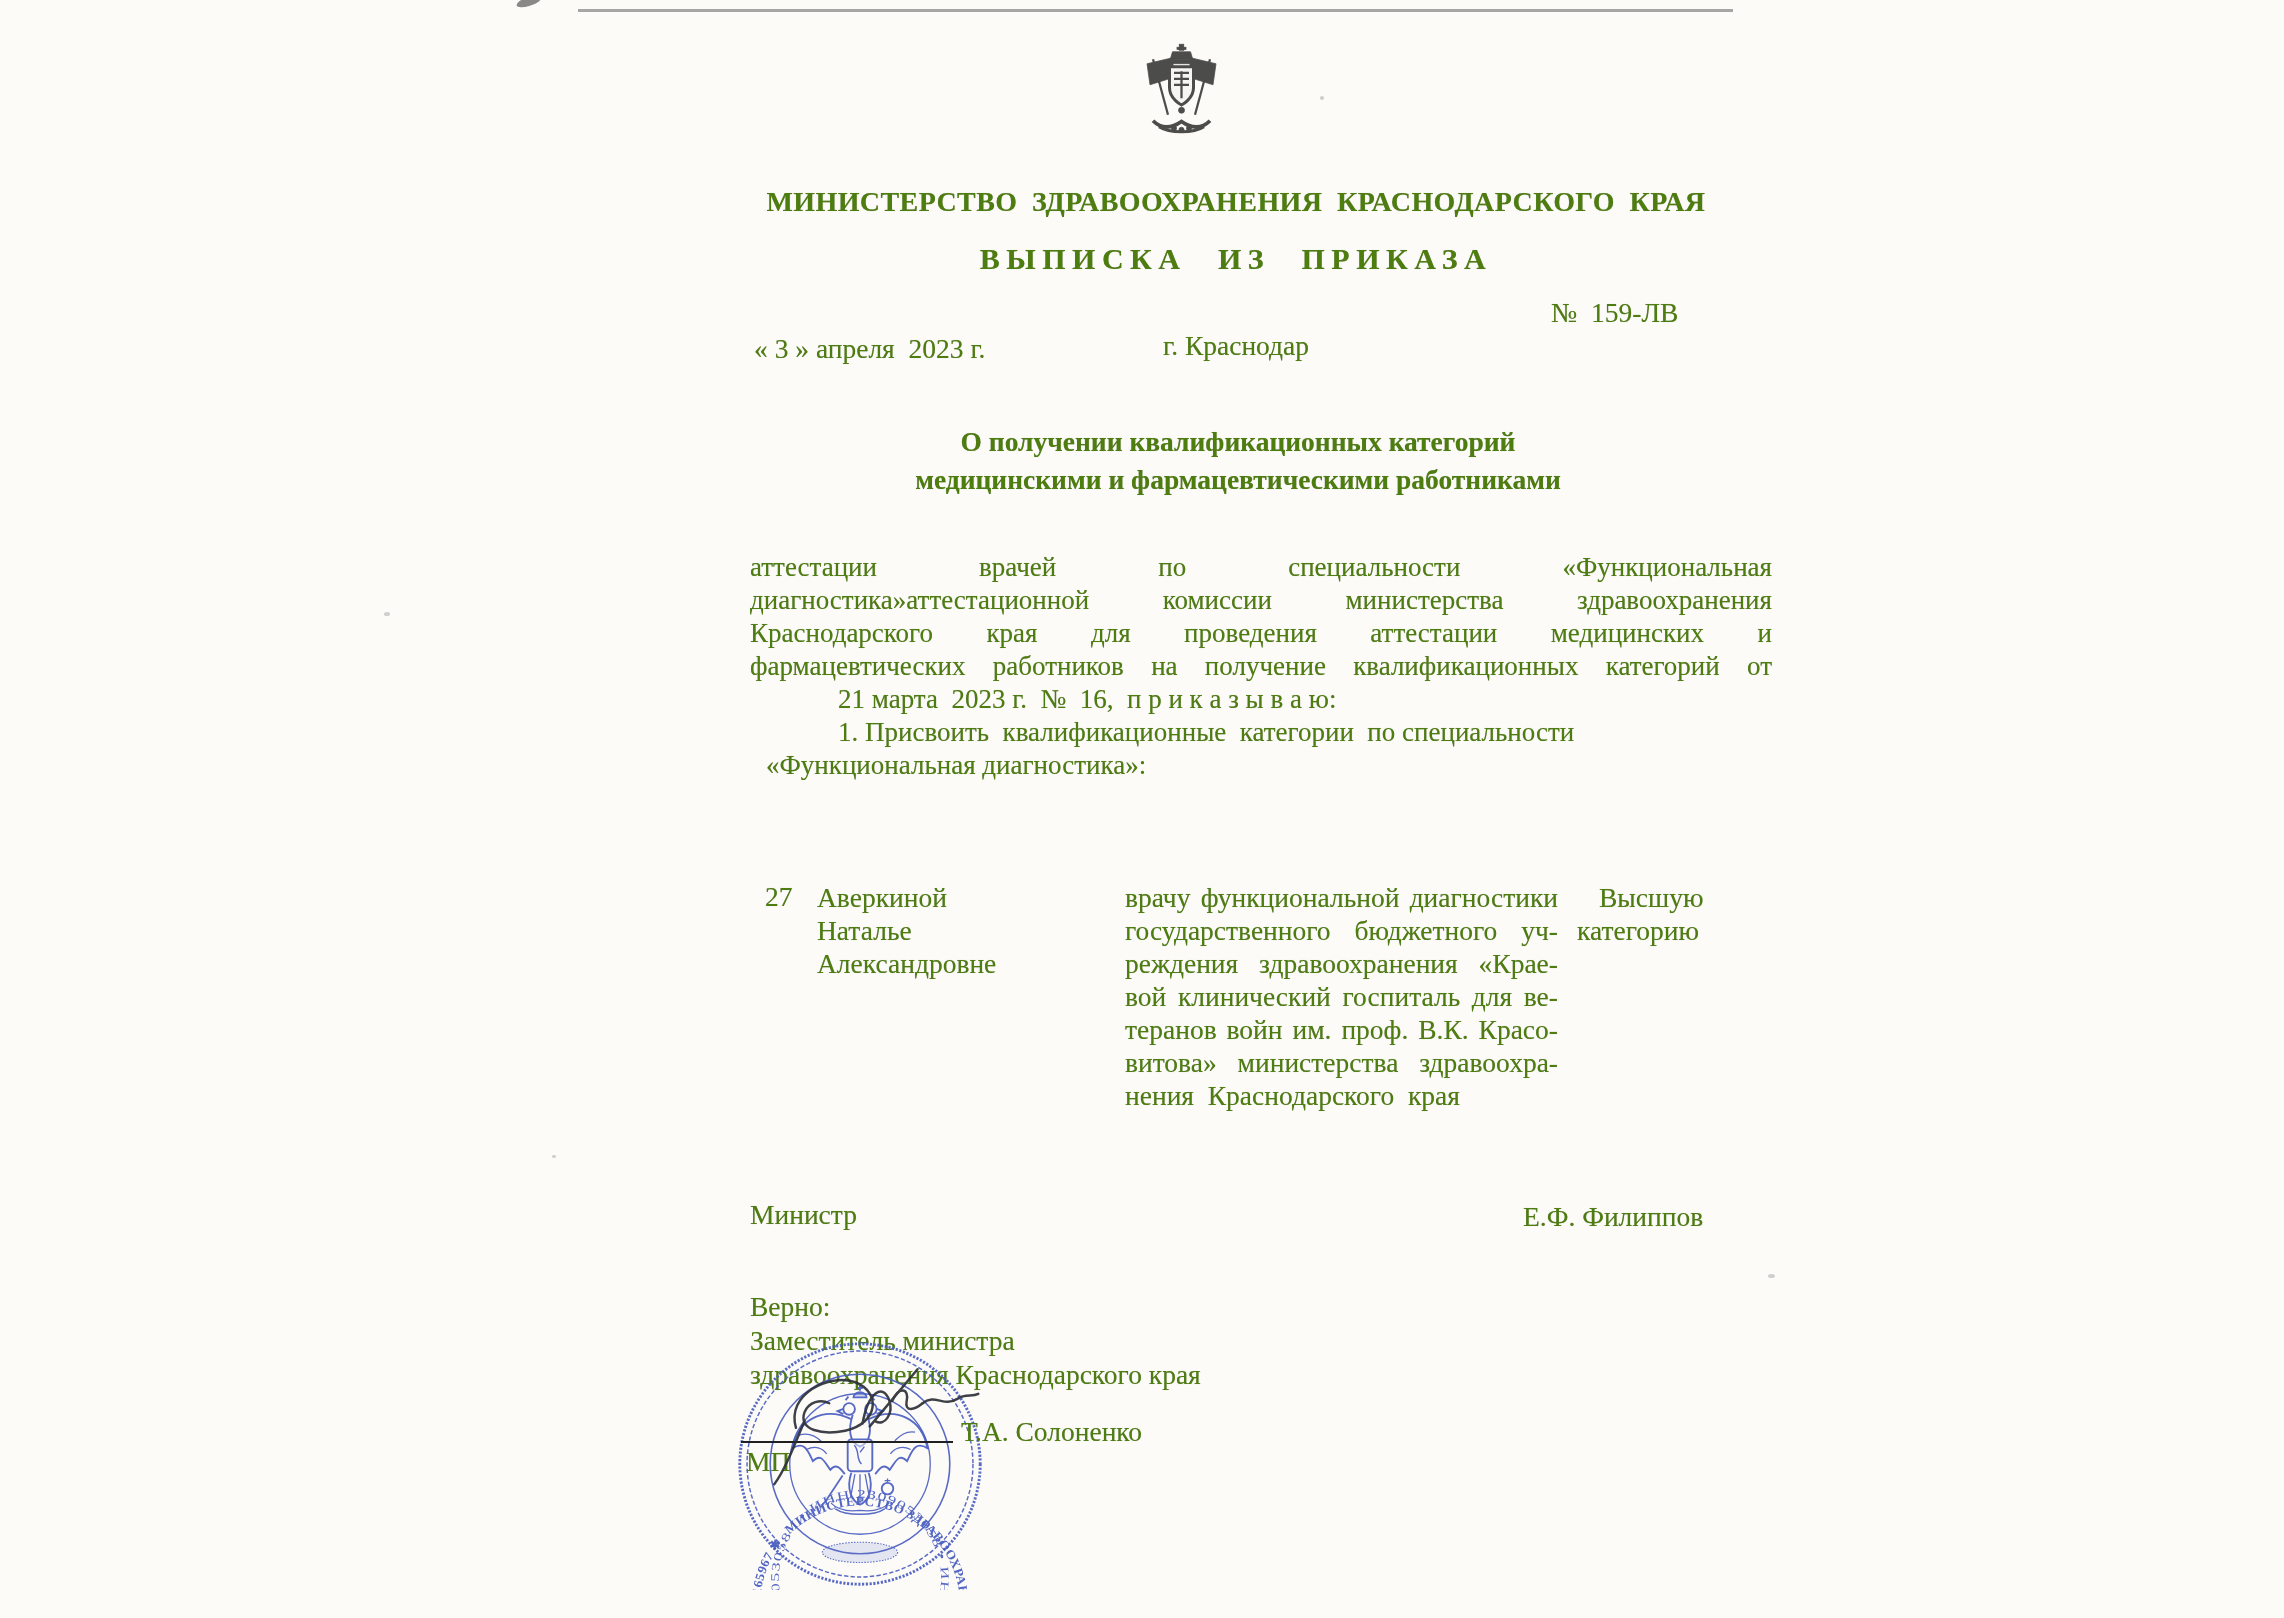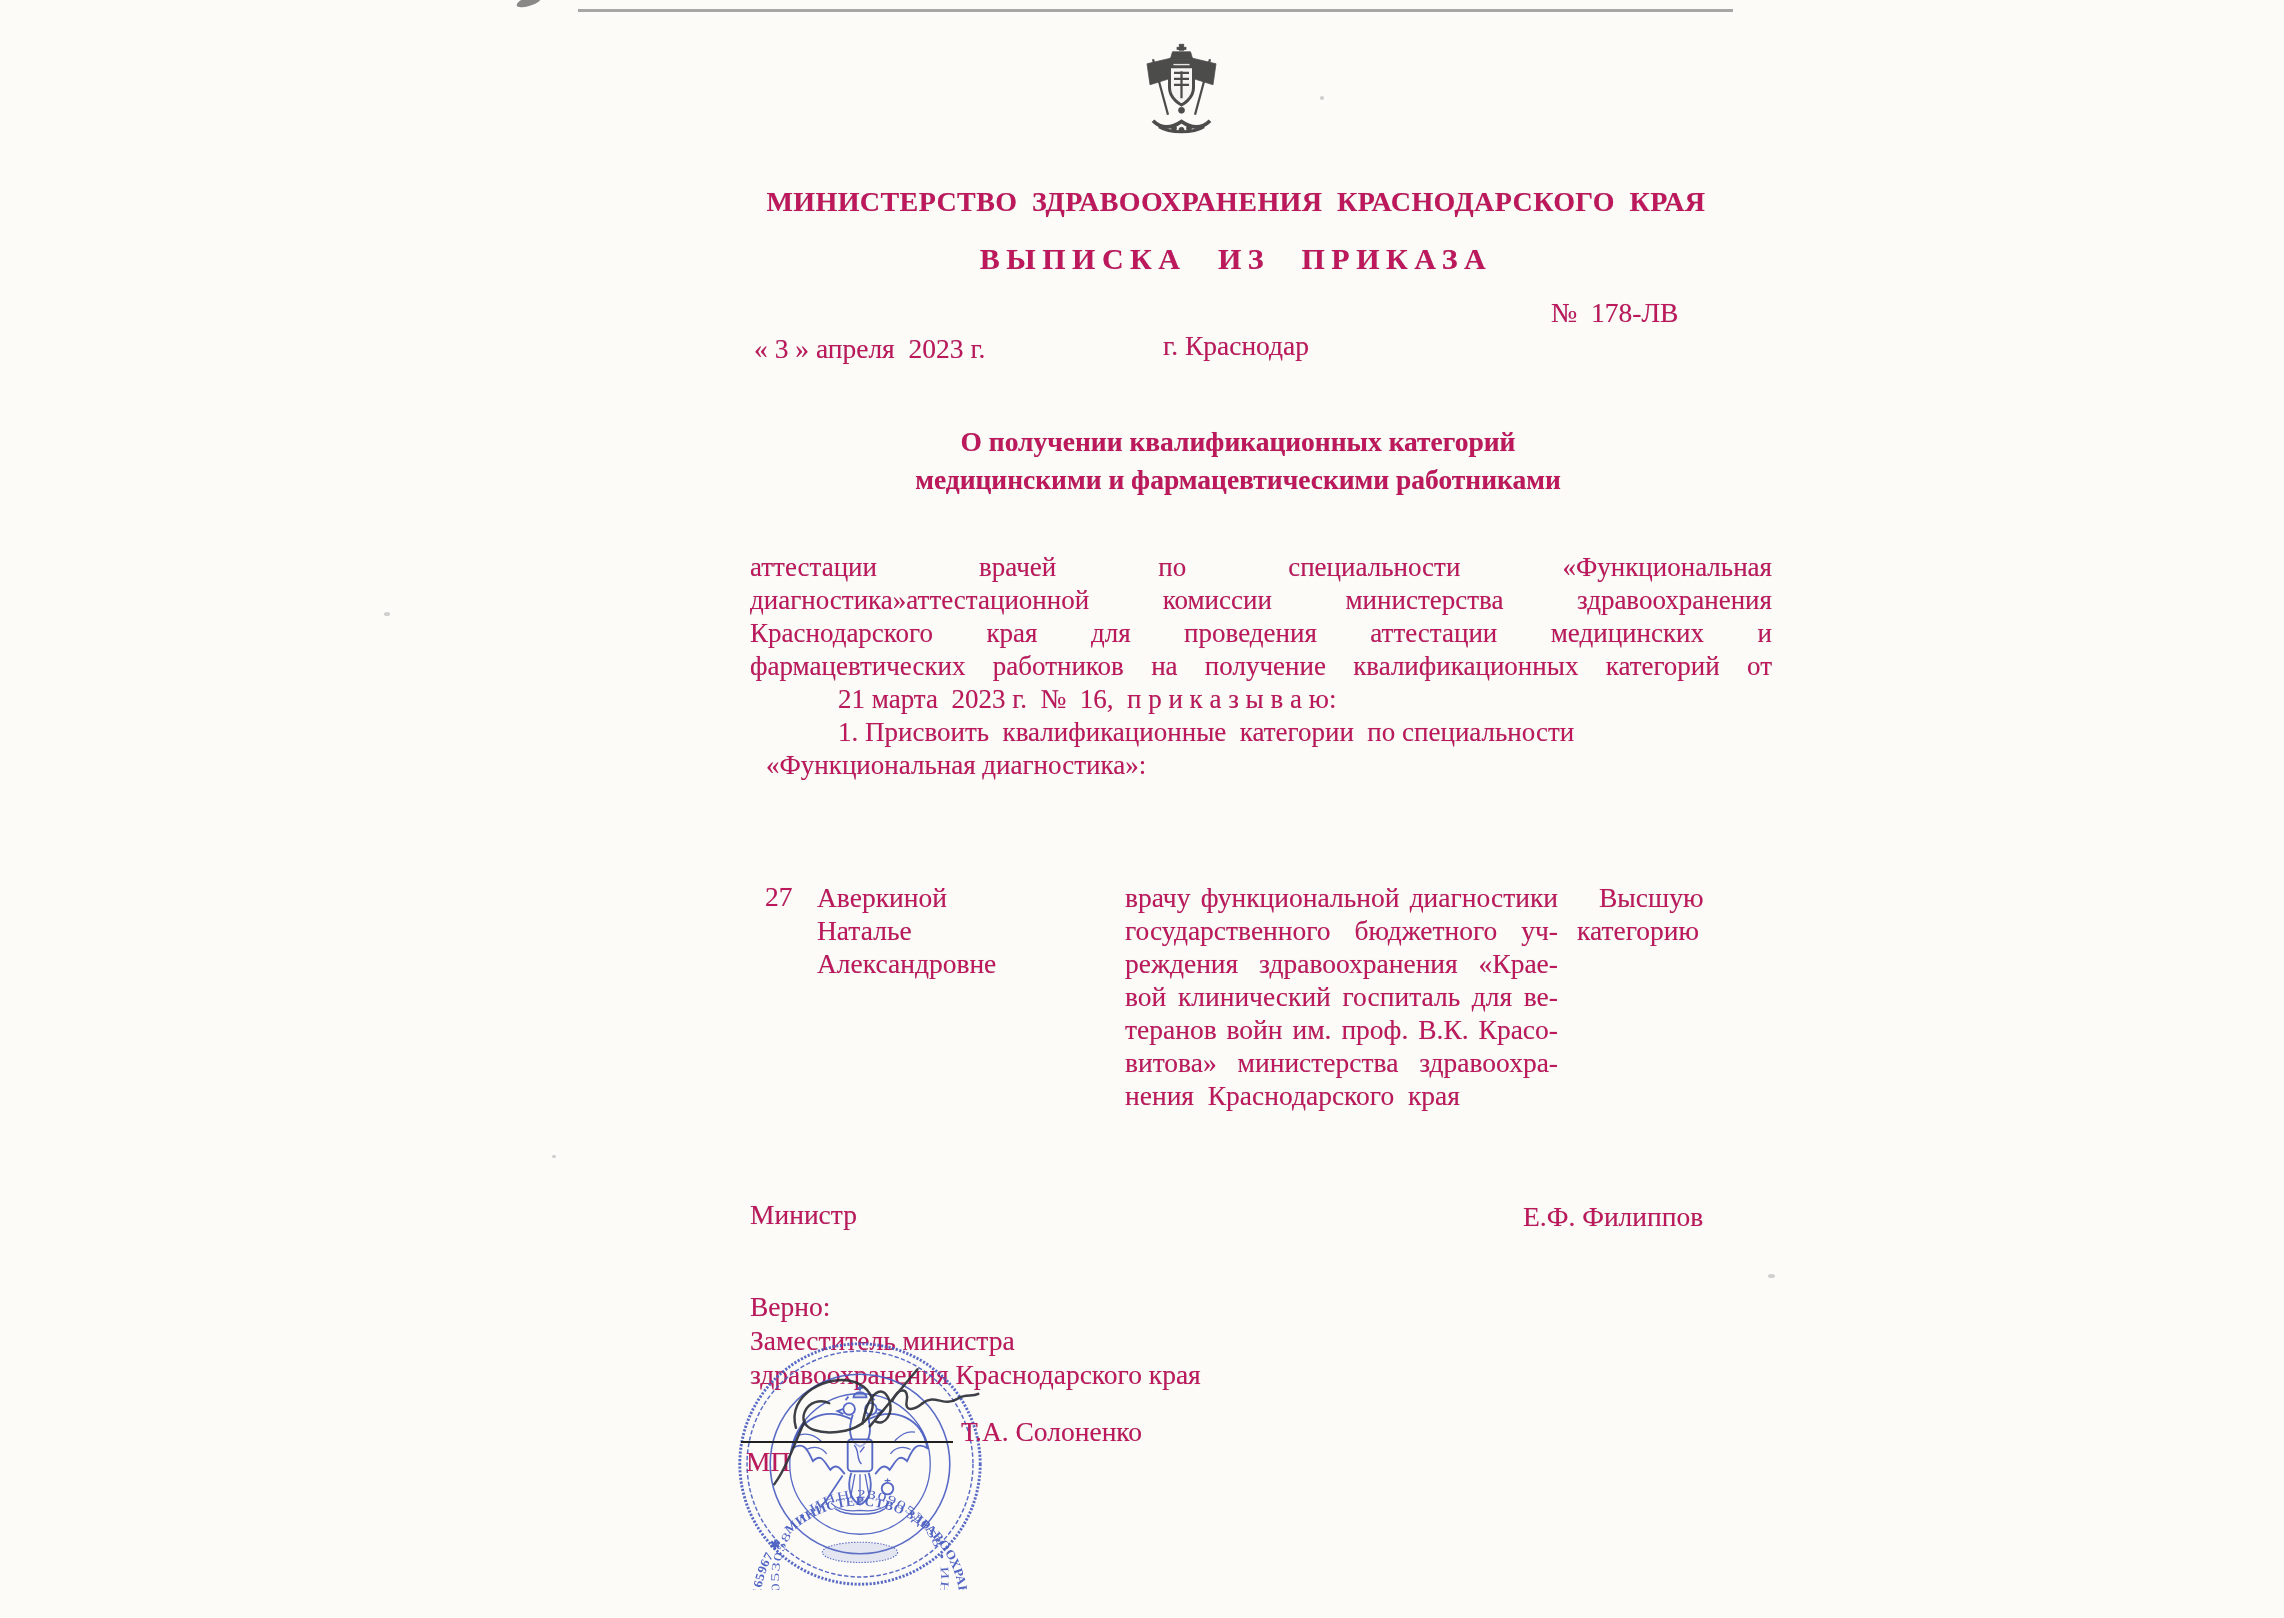--- a/index.html
+++ b/index.html
@@ -4,21 +4,21 @@
 <style>
   html,body{margin:0;padding:0;}
   body{
     width:2284px;height:1618px;position:relative;overflow:hidden;
     background:#fcfbf8;
     font-family:"Liberation Serif","DejaVu Serif",serif;
     color:#282828;
   }
   .abs{position:absolute;}
   .txt{
-    color:#be185d;
+    color:#4d7c0f;
     text-shadow:0 0 0.7px rgba(50,50,50,.35);
   }
   
   .top-edge-line{left:578px;top:9.4px;width:1155px;height:2.2px;background:#979797;opacity:.85;}
   .corner-wisp{left:516px;top:-2.9px;width:25px;height:8.7px;background:#3c3c3c;border-radius:60% 40% 50% 50%;transform:rotate(-17deg);opacity:.6;}
   .speck{background:#6a6a6a;border-radius:50%;opacity:.3;}
   
   .ministry{left:638px;top:186px;width:1196px;text-align:center;font-size:28px;font-weight:bold;word-spacing:7.2px;letter-spacing:0.4px;}
   .doc-type{left:638px;top:242px;width:1196px;text-align:center;font-size:30px;font-weight:bold;letter-spacing:6.5px;word-spacing:17.4px;}
   .date{left:754px;top:297px;font-size:27.5px;white-space:pre;margin-top:36px;}
@@ -82,21 +82,21 @@
       <circle cx="44" cy="114" r="3.4"></circle>
         <circle cx="54" cy="116" r="3.4"></circle>
         <circle cx="64" cy="114" r="3.4"></circle>
     </g>
   </svg>
 </div>
 
 <div class="abs txt ministry">МИНИСТЕРСТВО  ЗДРАВООХРАНЕНИЯ КРАСНОДАРСКОГО  КРАЯ</div>
 <div class="abs txt doc-type">ВЫПИСКА ИЗ ПРИКАЗА</div>
 <div class="abs txt date">« 3 » апреля  2023 г.</div>
-<div class="abs txt number">№  178-ЛВ</div>
+<div class="abs txt number">№  159-ЛВ</div>
 <div class="abs txt city">г. Краснодар</div>
 
 <div class="abs txt subject">
   <div>О получении квалификационных категорий</div>
   <div>медицинскими и фармацевтическими работниками</div>
 </div>
 
 <div class="abs txt body-block">
   <div class="bl just">аттестации врачей по специальности «Функциональная</div>
   <div class="bl just">диагностика»аттестационной комиссии министерства здравоохранения</div>

